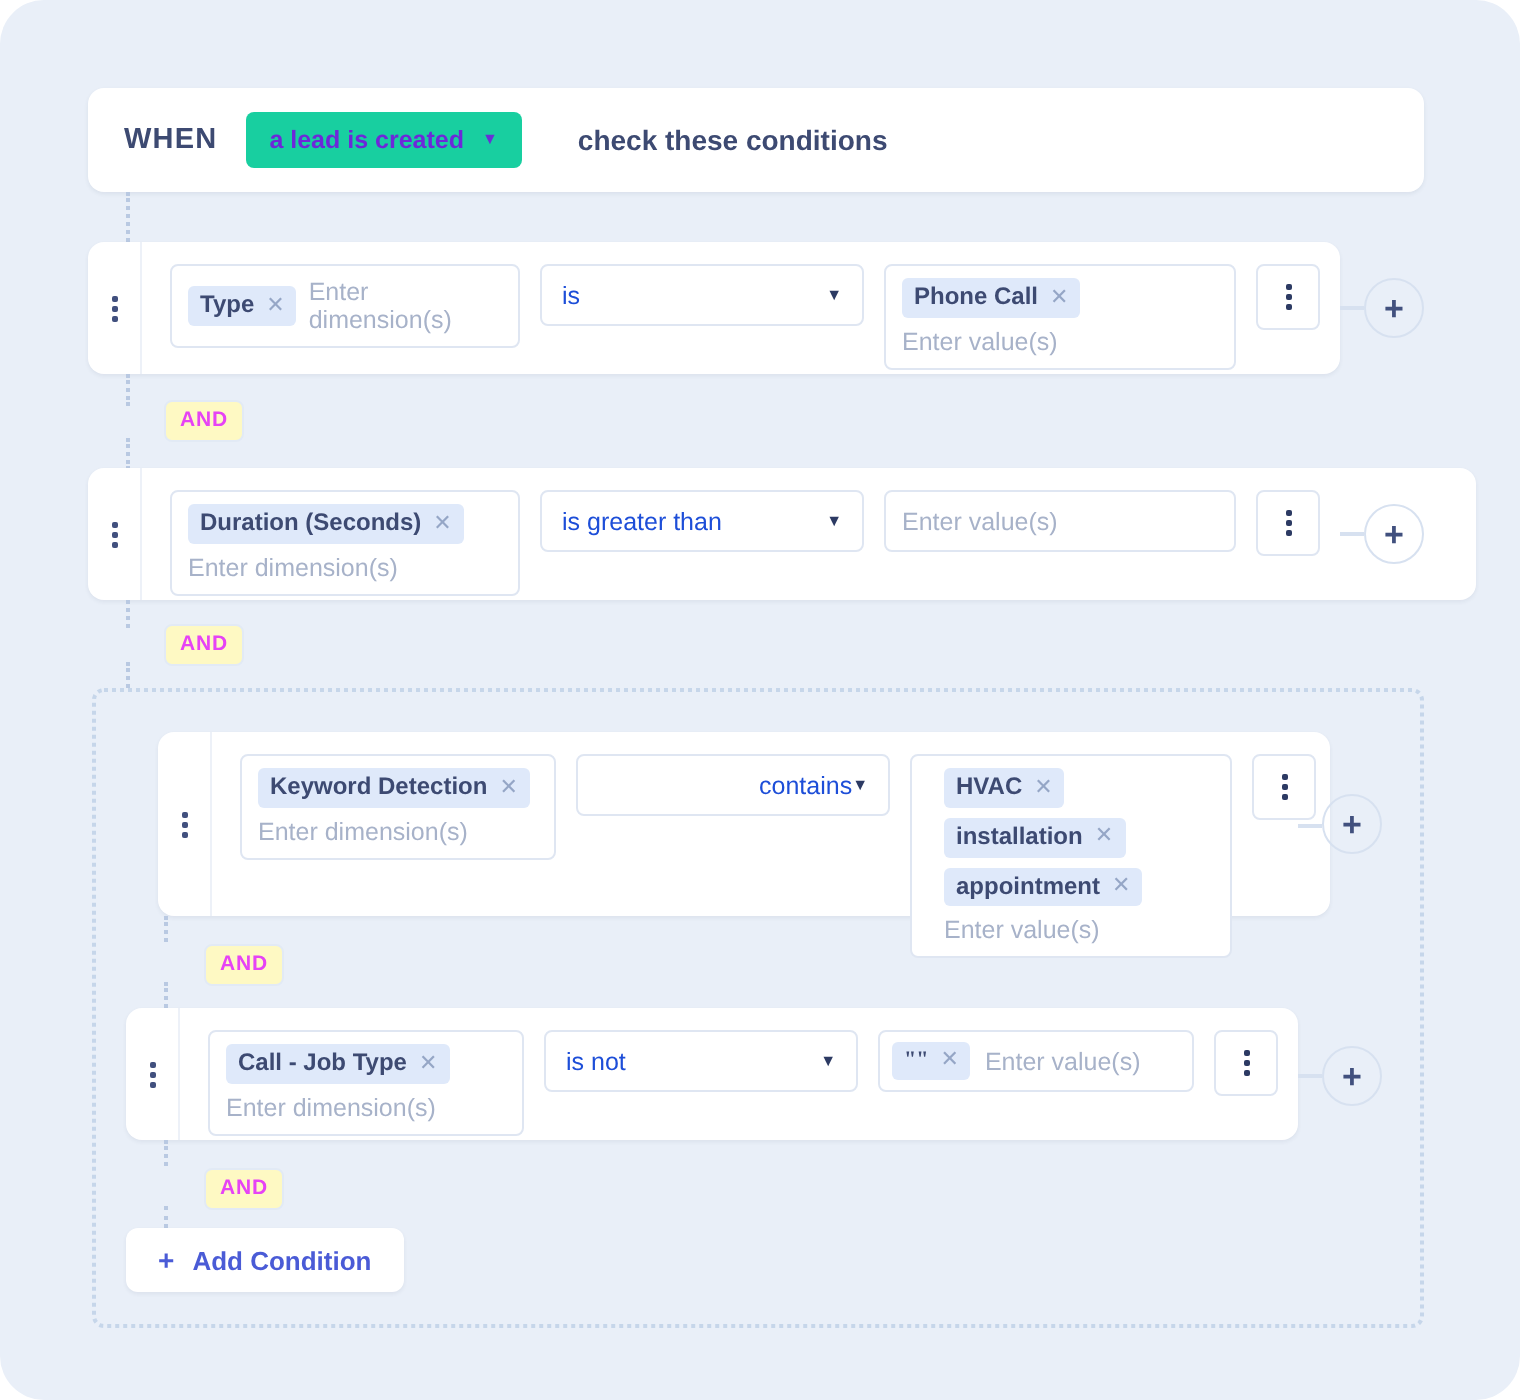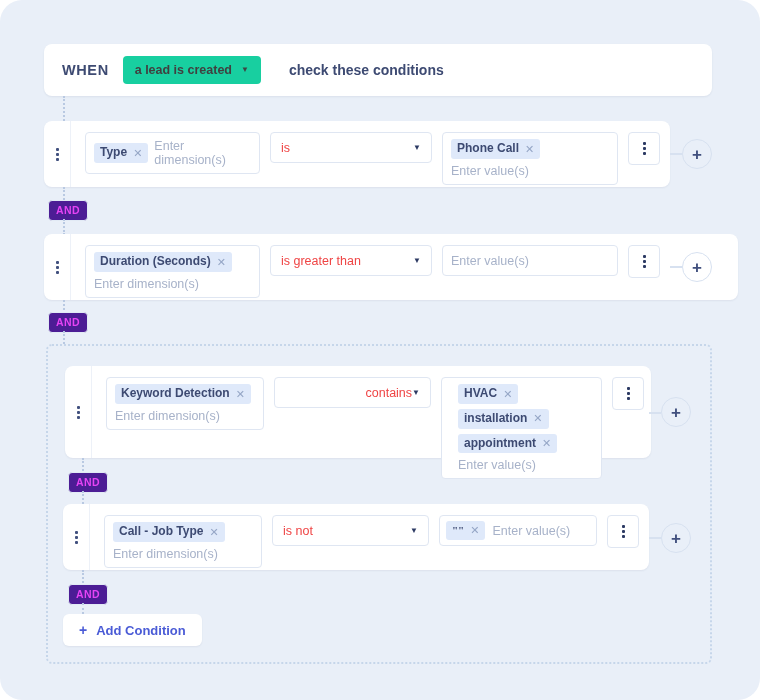--- a/index.html
+++ b/index.html
@@ -39,21 +39,21 @@
   }
   .when-label {
     font-size: 14.5px;
     font-weight: bold;
     color: #3d4a72;
     letter-spacing: .6px;
     margin-right: 14px;
   }
   .trigger-pill {
     background: #18cfa0;
-    color: #404040;
+    color: #6d28d9;
     font-size: 12.5px;
     font-weight: bold;
     border-radius: 4px;
     height: 28px;
     display: flex;
     align-items: center;
     padding: 0 12px;
     cursor: pointer;
     user-select: none;
   }
@@ -73,31 +73,32 @@
   
   .vline {
     position: absolute;
     width: 0;
     border-left: 2px dotted #b9c9e2;
   }
 
   
   .and-badge {
     position: absolute;
-    background: #4c1d95;
+    background: #fef9c3;
     border: 1px solid #e2eaf5;
     border-radius: 4px;
     color: #e643f5;
     font-size: 10.5px;
     font-weight: bold;
     letter-spacing: .4px;
     padding: 4px 7px;
     line-height: 1;
     cursor: pointer;
     user-select: none;
+    margin-left: 34px;
   }
 
   
   .cond-card {
     position: absolute;
     background: #ffffff;
     border-radius: 8px;
     box-shadow: 0 1px 2px rgba(42,58,92,.07);
     box-sizing: border-box;
     display: flex;
@@ -154,21 +155,21 @@
     height: 31px;
     padding: 0 10px;
     display: flex;
     align-items: center;
     justify-content: space-between;
     cursor: pointer;
   }
   .field.val { width: 176px; }
   .op-text {
     font-size: 12.5px;
-    color: #ef4444;
+    color: #1d4ed8;
   }
   .op-caret {
     font-size: 8px;
     color: #2c3a63;
     line-height: 1;
   }
 
   .chips {
     display: flex;
     flex-wrap: wrap;
@@ -397,21 +398,21 @@
   <button class="plus-btn" style="left:682px; top:252px;">
     <span>+</span>
   </button>
 
   <div class="vline" style="left:63px; top:300px; height:14px;"></div>
   <div class="and-badge" style="left:48px; top:312px;">AND</div>
   <div class="vline" style="left:63px; top:331px; height:13px;"></div>
 
   <div class="group" style="left:46px; top:344px; width:666px; height:320px;"></div>
 
-  <div class="cond-card" style="left:65px; top:366px; width:586px; height:92px;">
+  <div class="cond-card" style="left:79px; top:366px; width:586px; height:92px;">
     <div class="drag-handle">
       <span class="dots">
           <i></i>
           <i></i>
           <i></i>
         </span>
     </div>
     <div class="row-divider"></div>
     <div class="cond-body">
       <div class="field dim" style="width:158px;">

